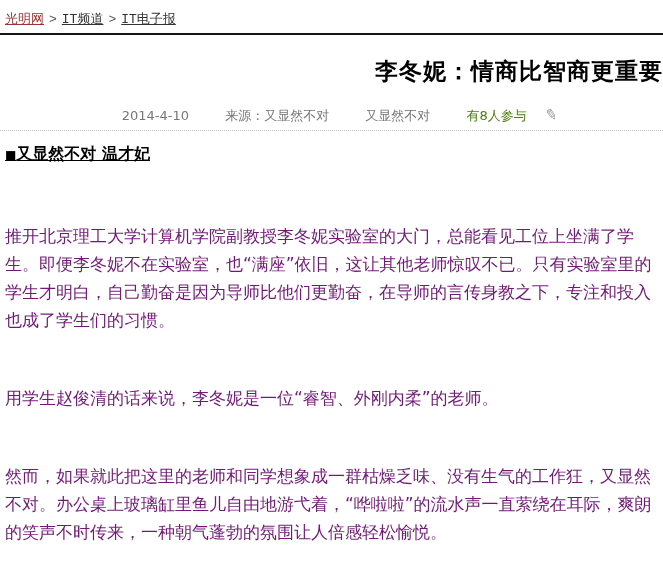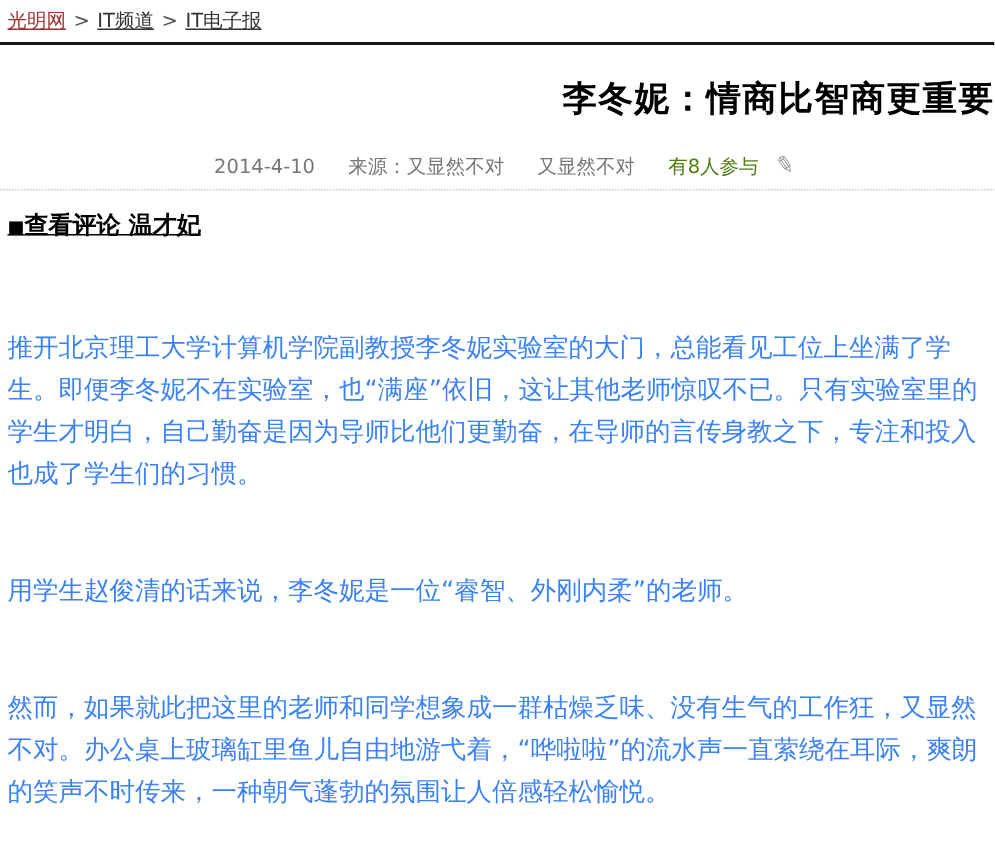--- a/index.html
+++ b/index.html
@@ -8,24 +8,25 @@
     width: 663px;
     height: 561px;
     background: #ffffff;
     color: #333333;
     font-family: "DejaVu Sans", "Liberation Sans", sans-serif;
     overflow: hidden;
   }
 
   
   .breadcrumb {
-    padding: 6px 5px 5px 5px;
+    padding: 11px 5px 5px 5px;
     font-size: 13px;
     color: #333;
     line-height: 17px;
+    font-family: Liberation Mono, monospace;
   }
   .breadcrumb .crumb {
     color: #333;
     text-decoration: underline;
     cursor: pointer;
   }
   .breadcrumb .crumb.home { color: #993333; }
   .breadcrumb .sep {
     margin: 0 5px;
     color: #555;
@@ -50,21 +51,21 @@
     letter-spacing: 1px;
   }
 
   .meta {
     margin-top: 22px;
     text-align: center;
     font-size: 13px;
     color: #777777;
     line-height: 17px;
   }
-  .meta .meta-item { margin: 0 9px; }
+  .meta .meta-item { margin: 0 16px; }
   .meta .link { cursor: pointer; }
   .meta .participation { color: #4d7c0f; cursor: pointer; }
   .meta .pencil {
     color: #999999;
     font-size: 15px;
     margin-left: 2px;
     display: inline-block;
     transform: rotate(10deg);
     cursor: pointer;
   }
@@ -83,21 +84,21 @@
     text-decoration: underline;
     line-height: 19px;
   }
   .byline .square { font-size: 12px; }
 
   
   .content { padding: 0 5px 0 5px; }
   .content p {
     font-size: 17px;
     line-height: 28px;
-    color: #3b82f6;
+    color: #701a75;
     margin: 0 0 50px 0;
     text-align: left;
   }
   .content p.first { margin-top: 57px; }
 </style>
 </head>
 <body>
 
 <div class="page">
 
@@ -112,21 +113,21 @@
   <div class="meta">
     <span class="meta-item">2014-4-10</span>
     <span class="meta-item">来源：又显然不对</span>
     <span class="meta-item link">又显然不对</span>
     <span class="meta-item participation">有8人参与</span><span class="pencil">✎</span>
   </div>
 
   <div class="dotted-rule"></div>
 
   <div class="byline">
-    <span class="square">■</span><span>查看评论 温才妃</span>
+    <span class="square">■</span><span>又显然不对 温才妃</span>
   </div>
 
   <div class="content">
     <p class="first">推开北京理工大学计算机学院副教授李冬妮实验室的大门，总能看见工位上坐满了学生。即便李冬妮不在实验室，也“满座”依旧，这让其他老师惊叹不已。只有实验室里的学生才明白，自己勤奋是因为导师比他们更勤奋，在导师的言传身教之下，专注和投入也成了学生们的习惯。</p>
     <p>用学生赵俊清的话来说，李冬妮是一位“睿智、外刚内柔”的老师。</p>
     <p>然而，如果就此把这里的老师和同学想象成一群枯燥乏味、没有生气的工作狂，又显然不对。办公桌上玻璃缸里鱼儿自由地游弋着，“哗啦啦”的流水声一直萦绕在耳际，爽朗的笑声不时传来，一种朝气蓬勃的氛围让人倍感轻松愉悦。</p>
   </div>
 
 </div>
 

